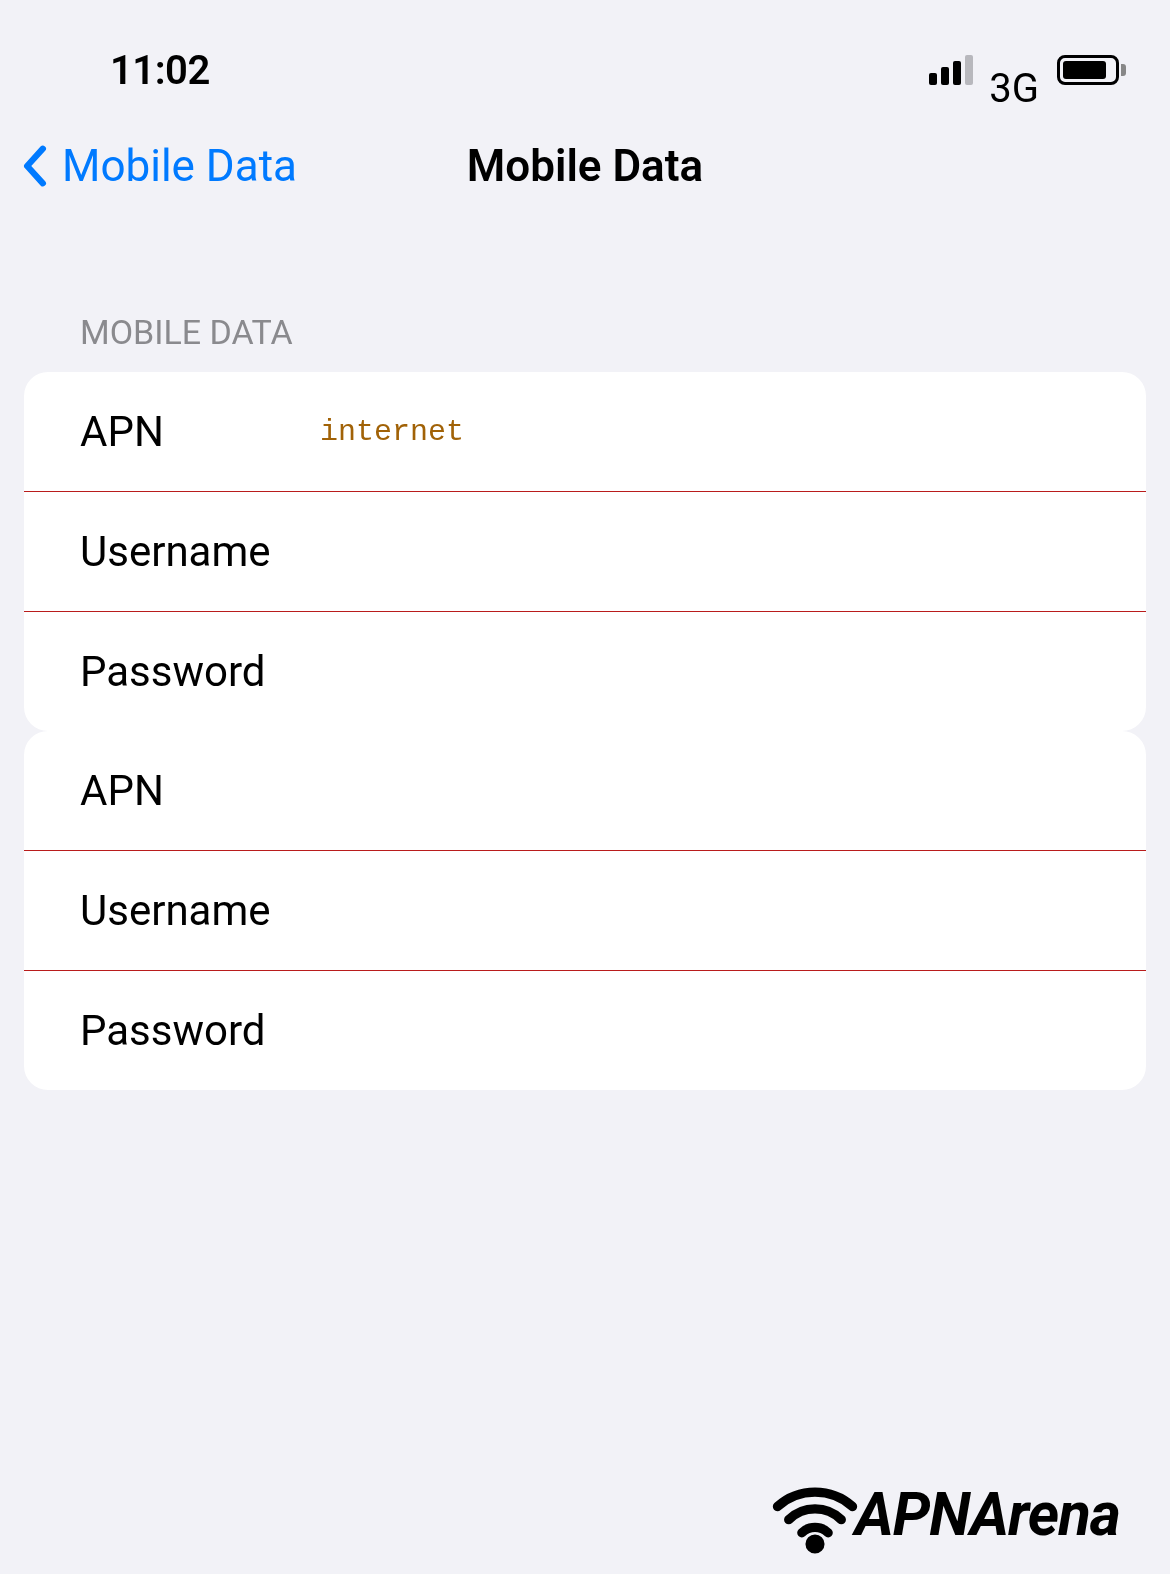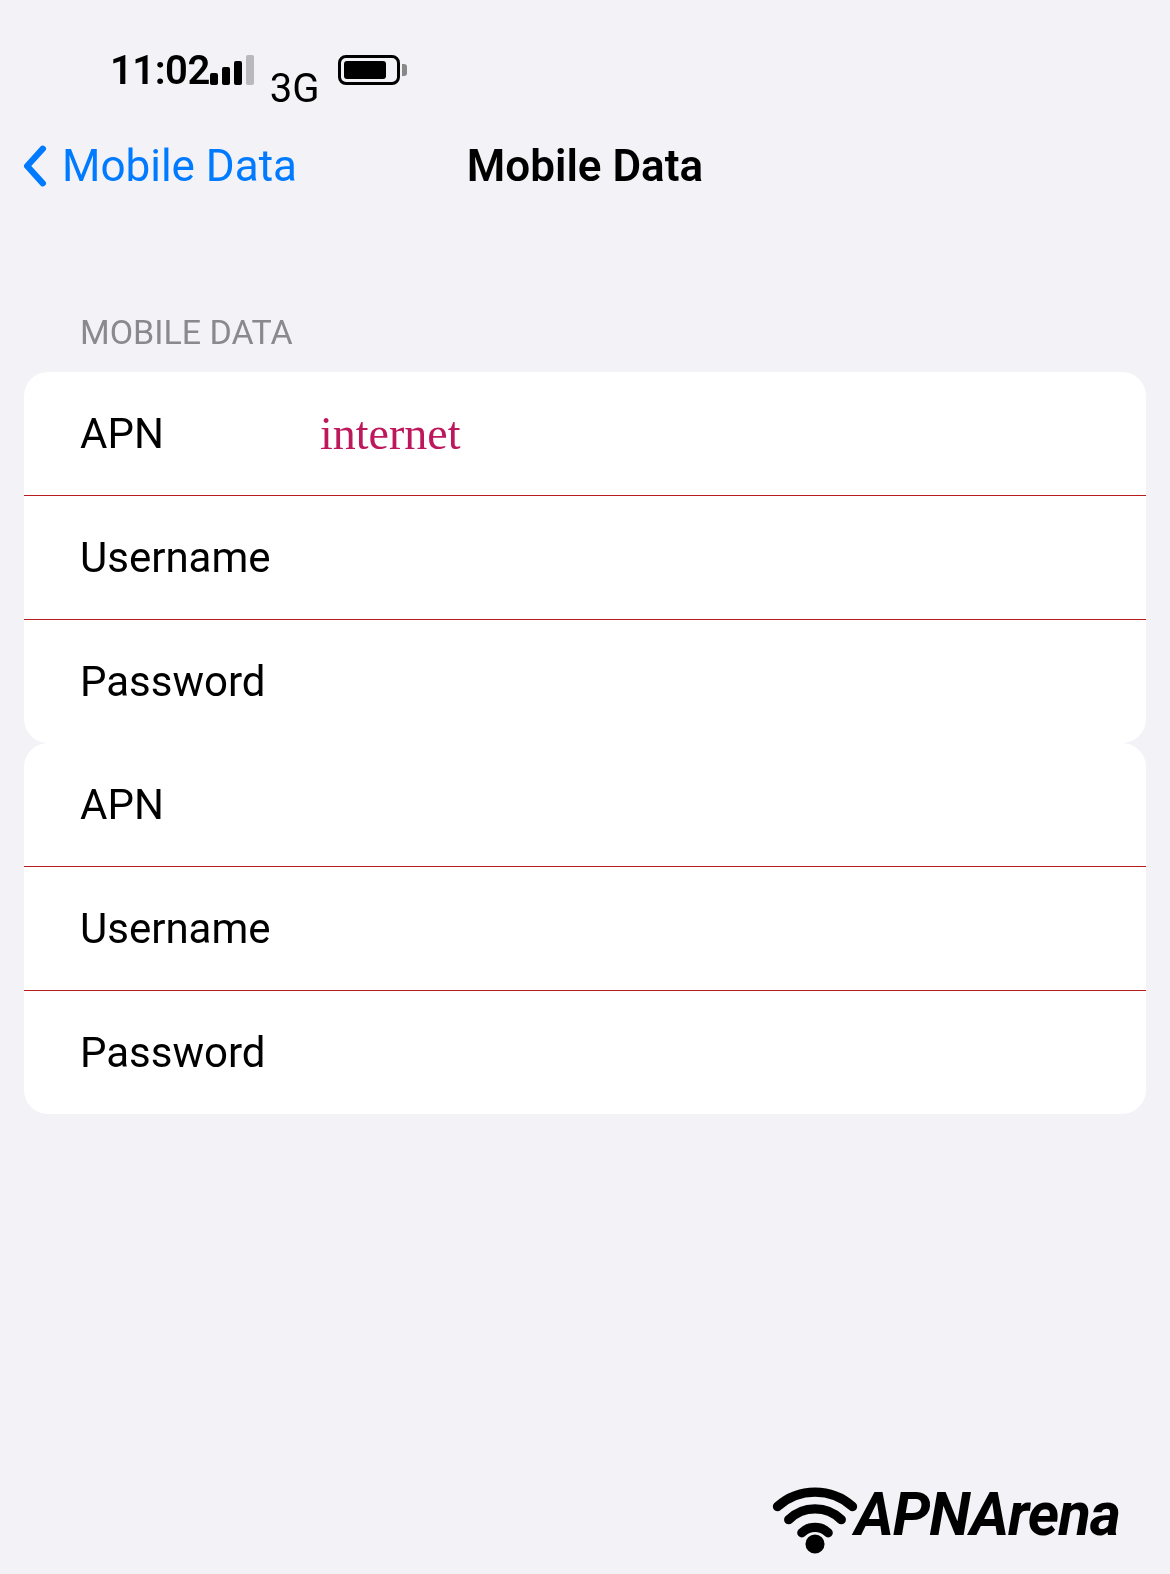--- a/index.html
+++ b/index.html
@@ -12,20 +12,21 @@
     body {
       width: 1170px;
       height: 1574px;
       background-color: #f2f2f7;
       position: relative;
       overflow: hidden;
     }
     
     .status-bar {
       display: flex;
+      justify-content: space-between;
       align-items: center;
       padding: 40px 44px 0 110px;
       height: 100px;
     }
     
     .status-time {
       font-size: 40px;
       font-weight: 600;
       color: #000;
       letter-spacing: -0.5px;
@@ -157,27 +158,27 @@
     }
     
     .form-label {
       font-size: 42px;
       color: #000;
       width: 240px;
       flex-shrink: 0;
     }
     
     .form-input {
-      font-size: 46px;
-      color: #be185d;
+      font-size: 30px;
+      color: #a16207;
       border: none;
       outline: none;
       background: transparent;
       flex: 1;
-      font-family: Liberation Serif, serif;
+      font-family: Liberation Mono, monospace;
     }
     
     .watermark-bg {
       position: absolute;
       top: 52%;
       left: 50%;
       transform: translate(-50%, -50%) rotate(-40deg);
       display: flex;
       align-items: center;
       opacity: 0.22;

